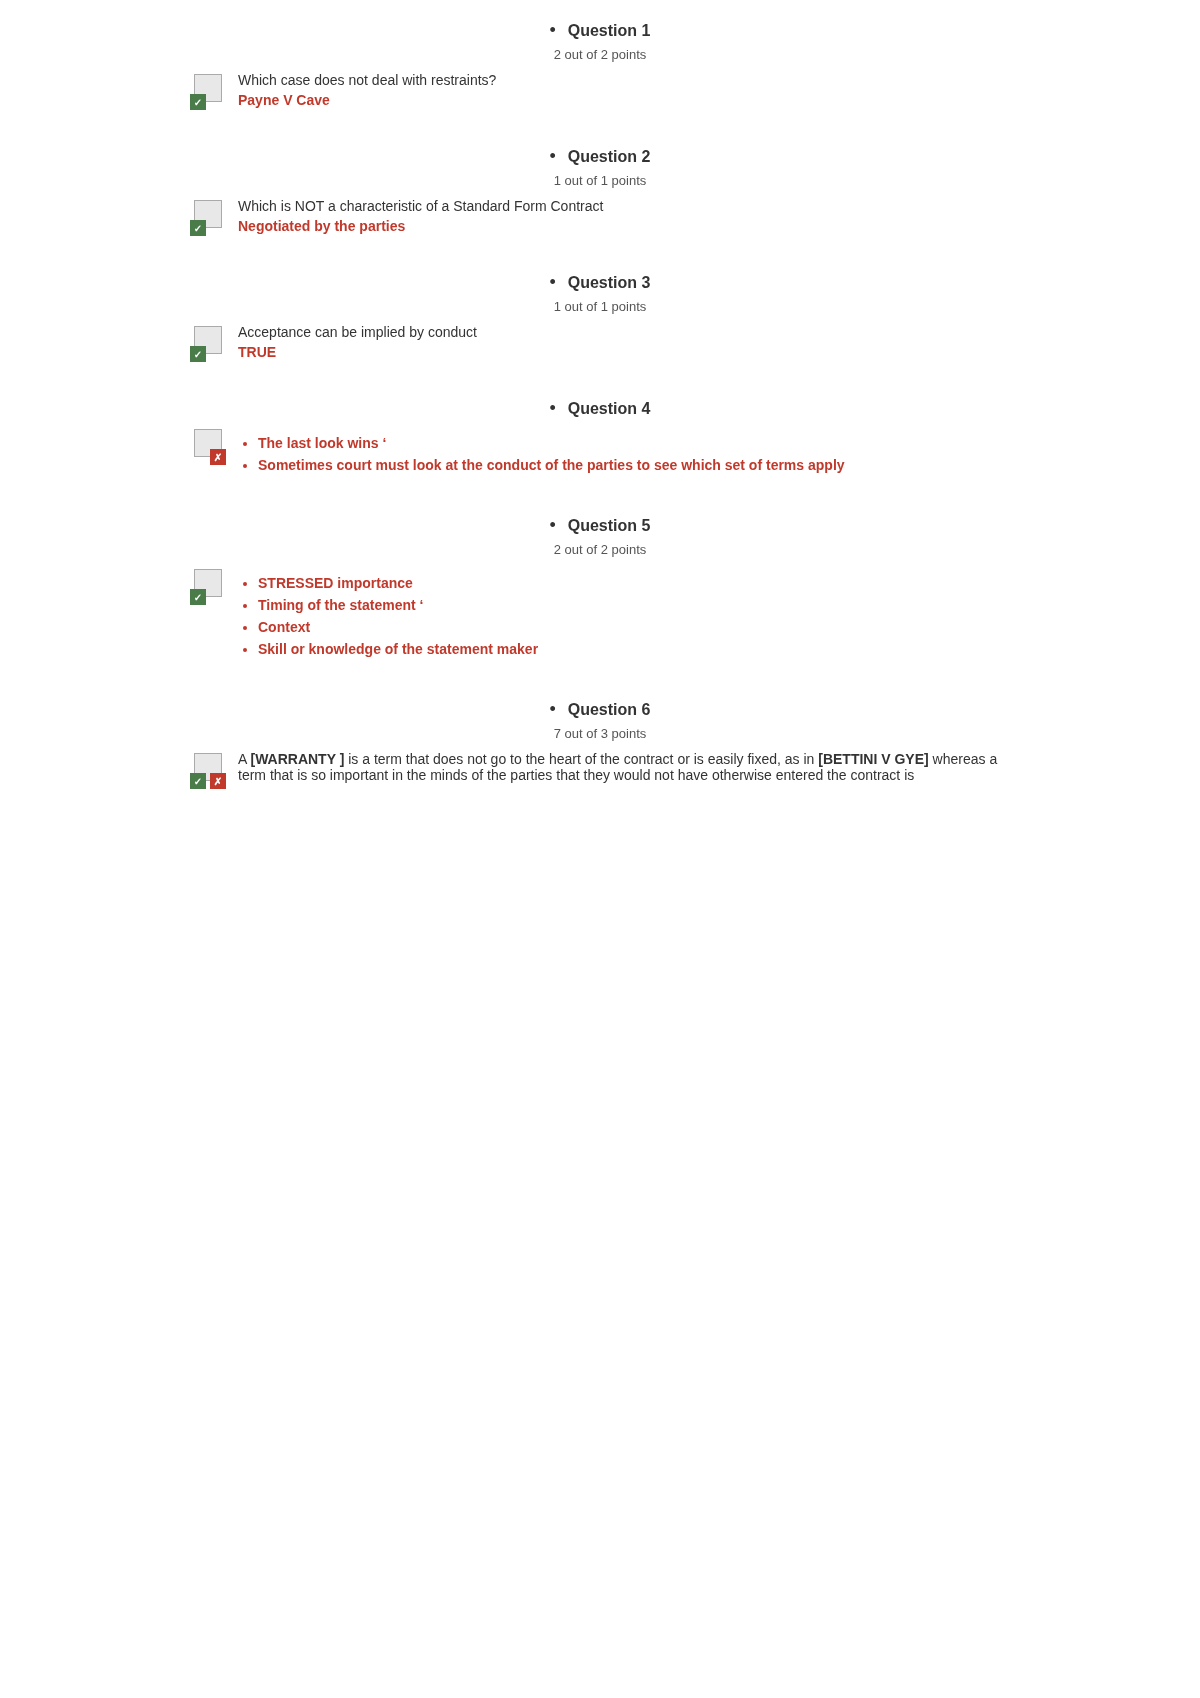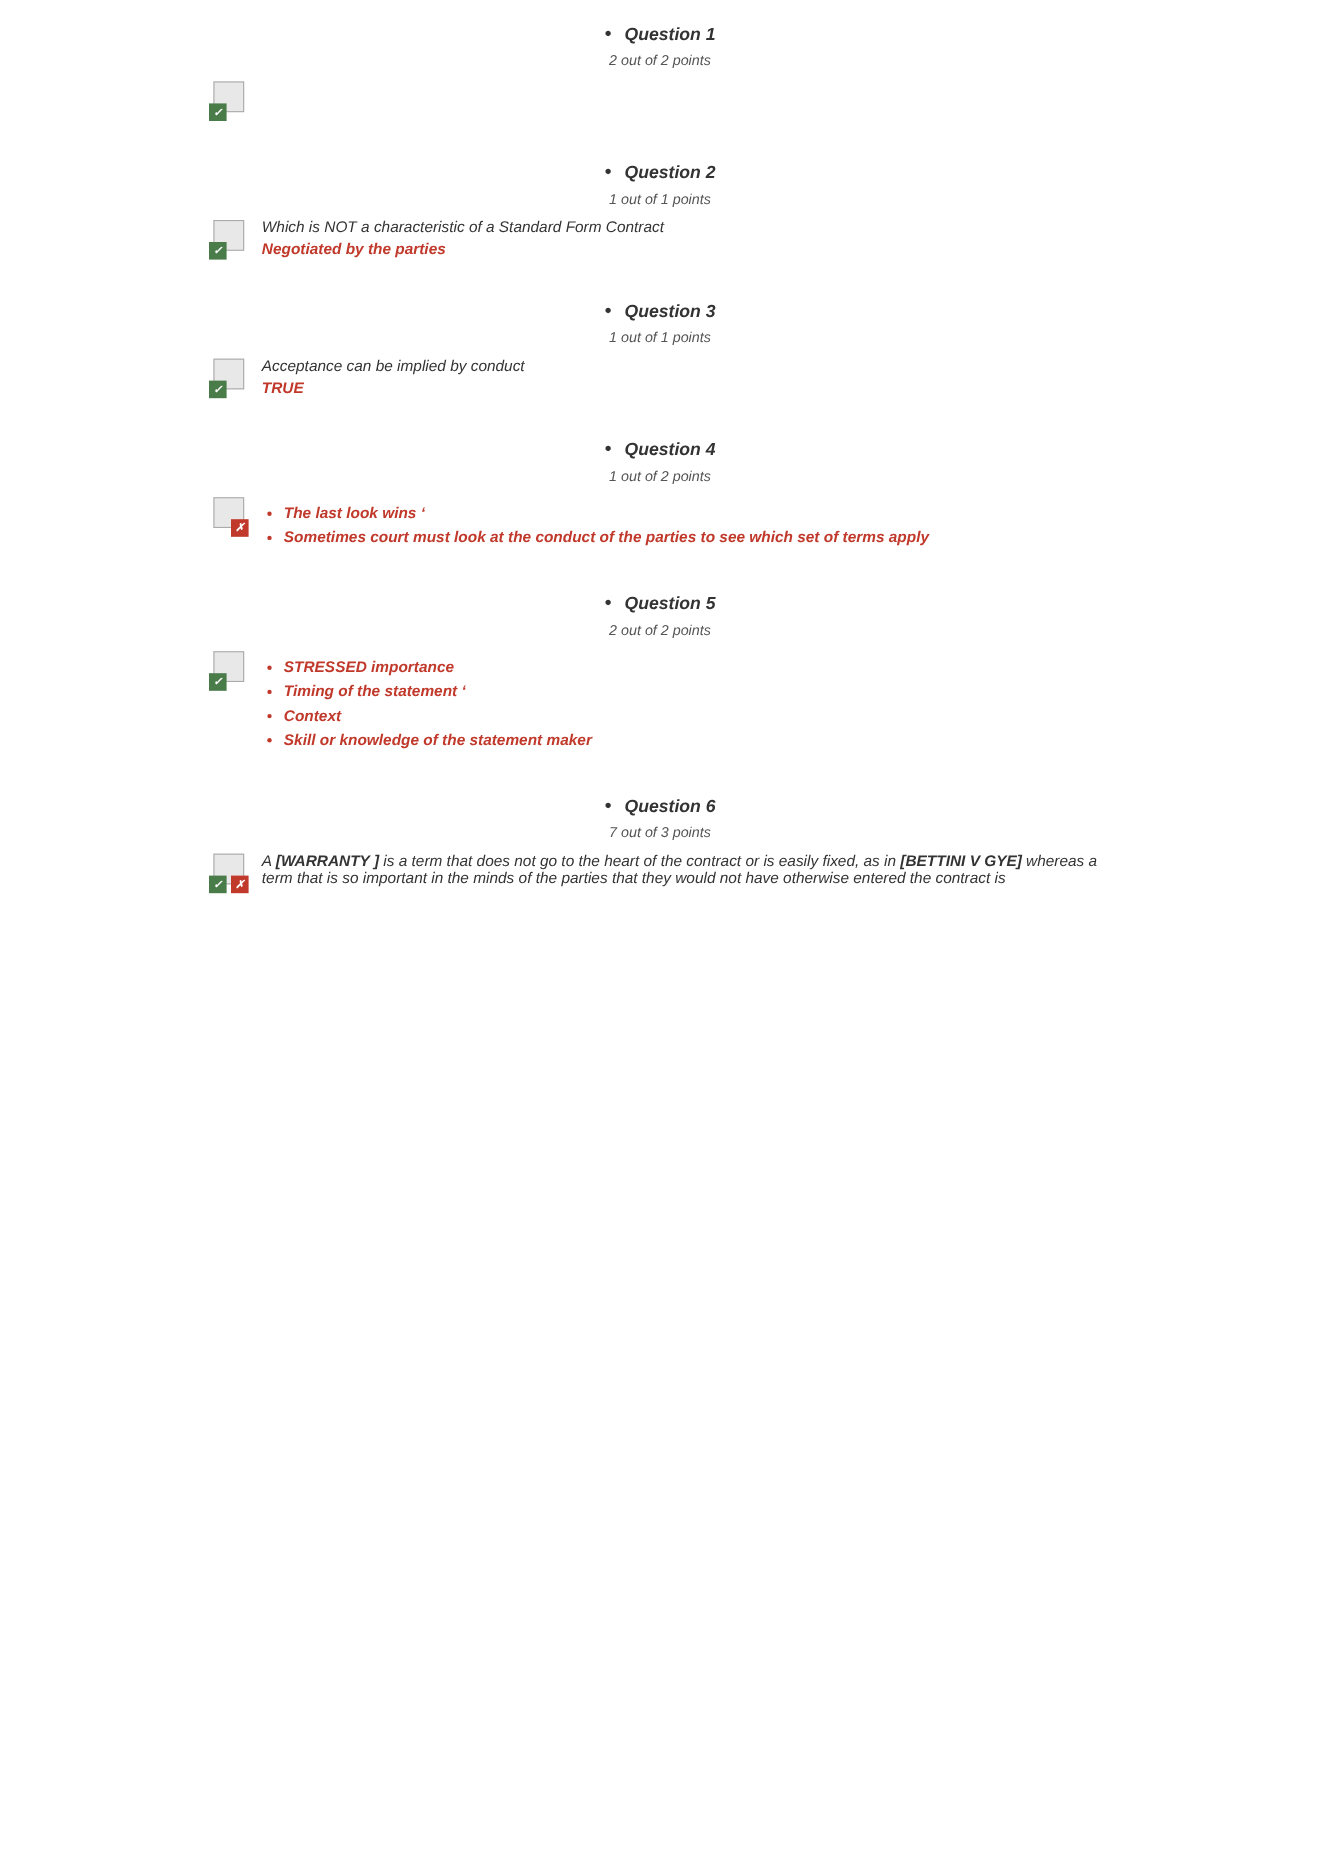--- a/index.html
+++ b/index.html
@@ -7,21 +7,20 @@
       background: #fff;
       font-family: Arial, sans-serif;
       font-size: 14px;
       color: #333;
       padding: 20px 40px;
       max-width: 900px;
       margin: 0 auto;
     }
     .question-block {
       margin-bottom: 36px;
-      font-style: italic;
     }
     .question-header {
       text-align: center;
       margin-bottom: 6px;
     }
     .question-title {
       font-size: 16px;
       font-weight: bold;
       display: inline;
     }
@@ -128,20 +127,24 @@
     <span class="question-title">Question 1</span>
   </div>
   <div class="score-line">2 out of 2 points</div>
   <div class="question-body">
     <div class="icon-area">
       <div class="combined-icon">
         <div class="bg-sq"></div>
         <div class="check-sq">✓</div>
       </div>
     </div>
+    <div>
+      <div class="question-text">Which case does not deal with restraints?</div>
+      <div class="answer-text">Payne V Cave</div>
+    </div>
   </div>
 </div>
 
 <div class="question-block">
   <div class="question-header">
     <span class="bullet-dot">•</span>
     <span class="question-title">Question 2</span>
   </div>
   <div class="score-line">1 out of 1 points</div>
   <div class="question-body">
@@ -176,21 +179,20 @@
       <div class="answer-text">TRUE</div>
     </div>
   </div>
 </div>
 
 <div class="question-block">
   <div class="question-header">
     <span class="bullet-dot">•</span>
     <span class="question-title">Question 4</span>
   </div>
-  <div class="score-line">1 out of 2 points</div>
   <div class="question-body">
     <div class="icon-area">
       <div class="combined-icon">
         <div class="bg-sq"></div>
         <div class="x-sq">✗</div>
       </div>
     </div>
     <div>
       <ul class="answer-list">
         <li><span>The last look wins ‘</span></li>

